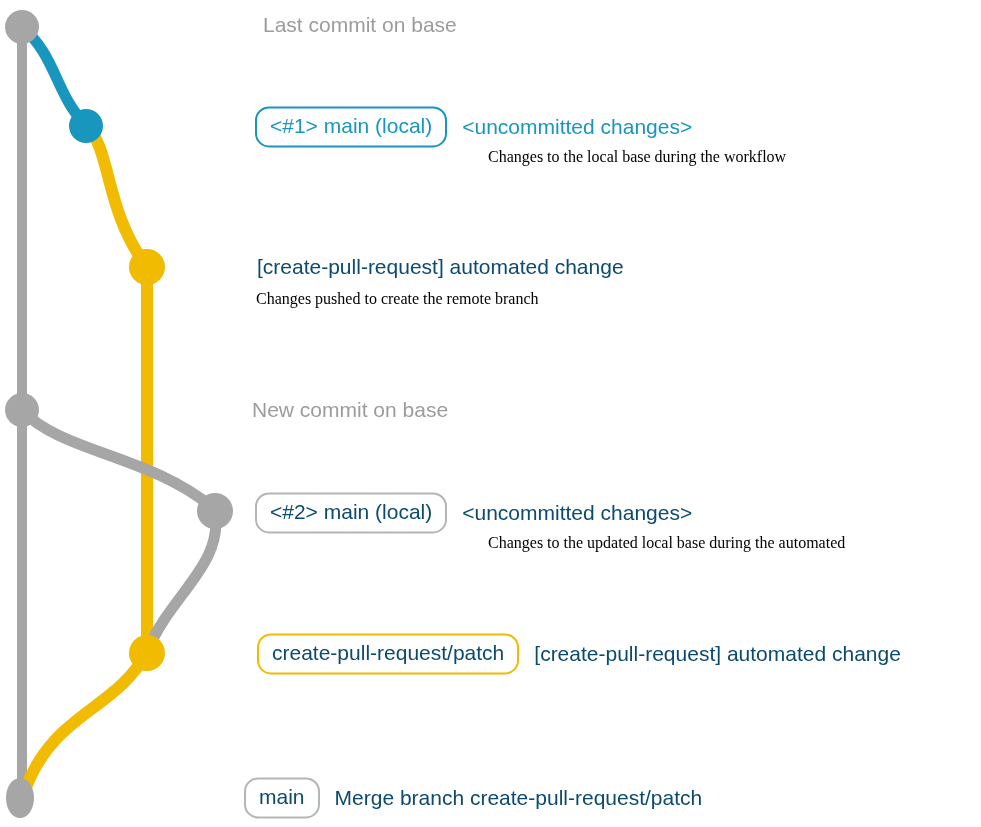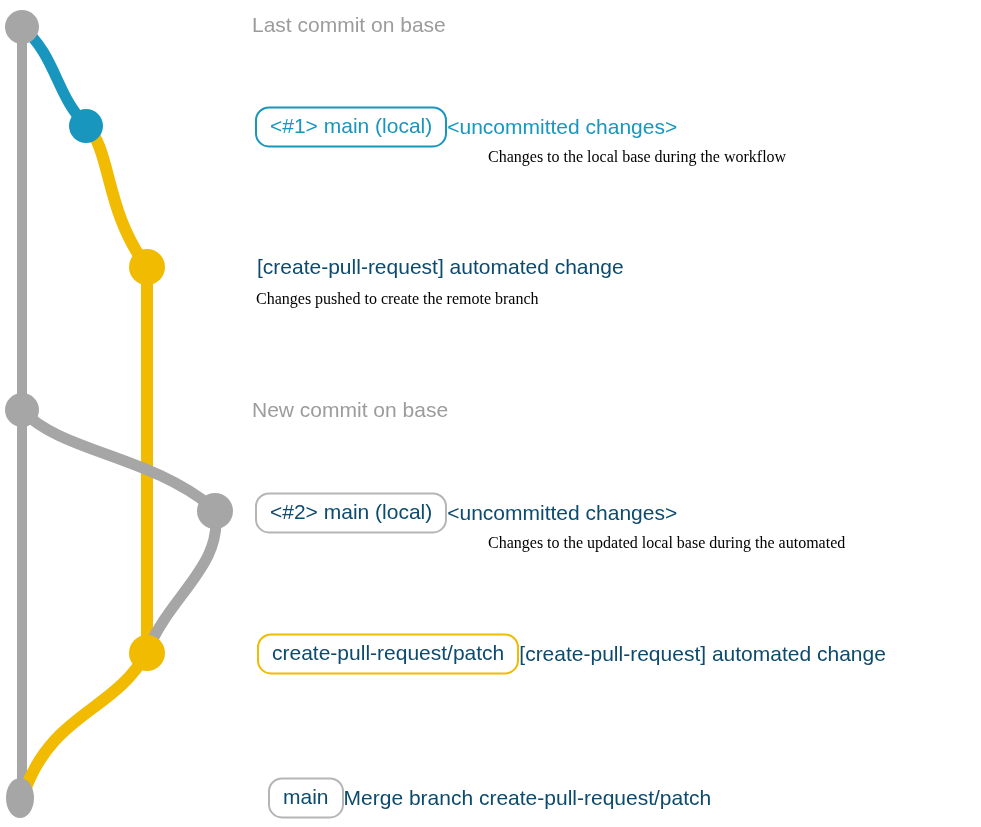--- a/index.html
+++ b/index.html
@@ -18,20 +18,21 @@
     transform: translateY(-50%);
     font-size: 21px;
     color: #9c9c9c;
     white-space: nowrap;
   }
   .row {
     position: absolute;
     transform: translateY(-50%);
     display: flex;
     align-items: center;
+    gap: 15px;
     white-space: nowrap;
   }
   .badge {
     display: inline-block;
     border: 2px solid;
     border-radius: 14px;
     padding: 6px 13px 8px 13px;
     font-size: 21px;
     line-height: 1.1;
     white-space: nowrap;
@@ -67,21 +68,21 @@
 
     <circle cx="22" cy="27" r="17" fill="#a6a6a6"></circle>
     <circle cx="86" cy="126" r="17" fill="#1896be"></circle>
     <circle cx="147" cy="267" r="18" fill="#f0bb00"></circle>
     <circle cx="22" cy="410" r="17" fill="#a6a6a6"></circle>
     <circle cx="215" cy="511" r="18" fill="#a6a6a6"></circle>
     <circle cx="147" cy="653" r="18" fill="#f0bb00"></circle>
     <ellipse cx="20" cy="798" rx="14" ry="20" fill="#a6a6a6"></ellipse>
   </svg>
 
-  <div class="title" style="left:252px; top:25px">Last commit on base</div>
+  <div class="title" style="left:263px; top:25px">Last commit on base</div>
 
   <div class="row" style="left:255px; top:127px">
     <span class="badge blue">&lt;#1&gt; main (local)</span>
     <span class="note blue">&lt;uncommitted changes&gt;</span>
   </div>
   <div class="desc" style="left:488px; top:157px">Changes to the local base during the workflow</div>
 
   <div class="row" style="left:257px; top:267px">
     <span class="note yellow">[create-pull-request] automated change</span>
   </div>
@@ -93,18 +94,18 @@
     <span class="badge gray">&lt;#2&gt; main (local)</span>
     <span class="note gray">&lt;uncommitted changes&gt;</span>
   </div>
   <div class="desc" style="left:488px; top:543px">Changes to the updated local base during the automated</div>
 
   <div class="row" style="left:257px; top:654px">
     <span class="badge yellow">create-pull-request/patch</span>
     <span class="note yellow">[create-pull-request] automated change</span>
   </div>
 
-  <div class="row" style="left:268px; top:798px; ">
+  <div class="row" style="left:244px; top:798px; ">
     <span class="badge gray">main</span>
     <span class="note gray">Merge branch create-pull-request/patch</span>
   </div>
 
 </div>
 
 </body></html>

